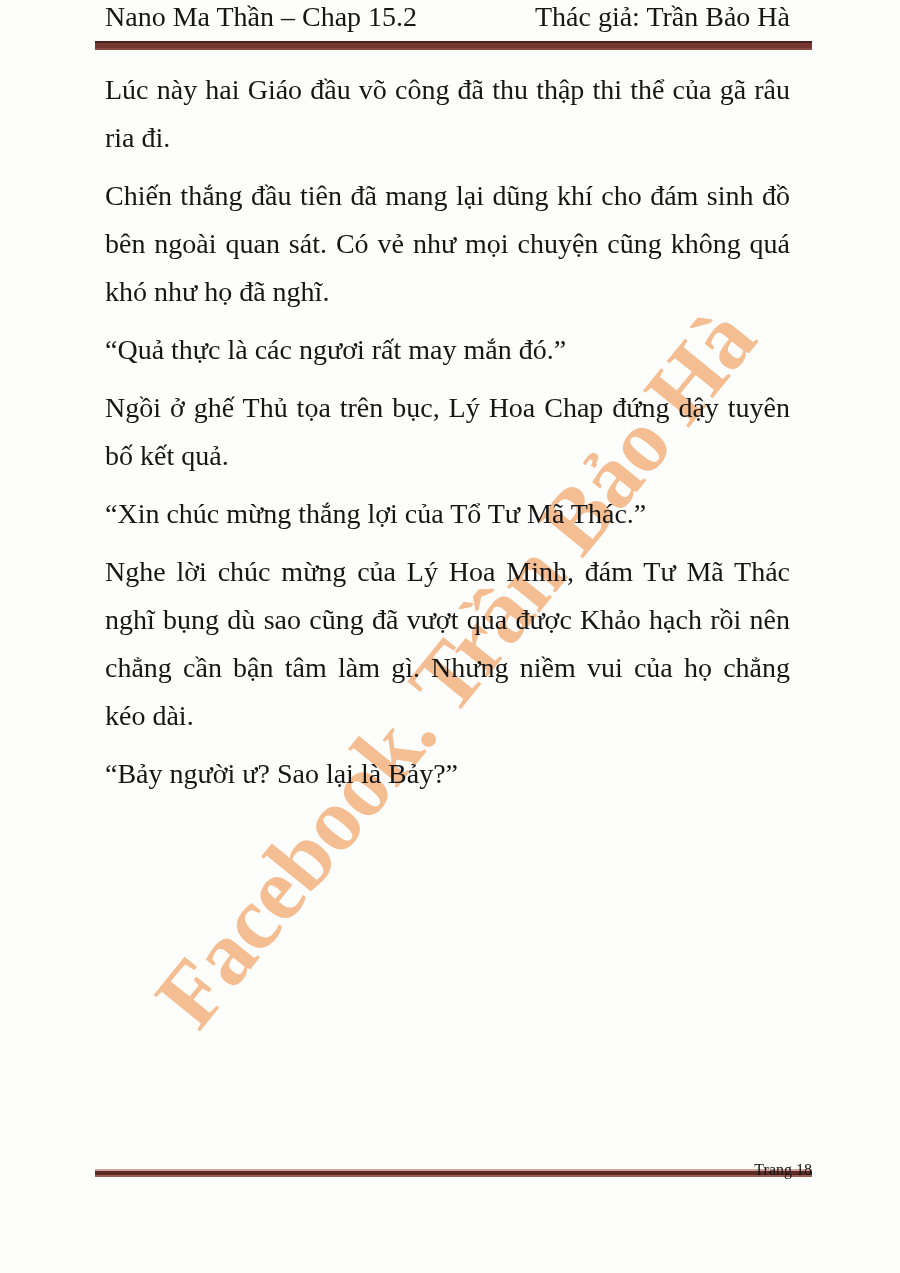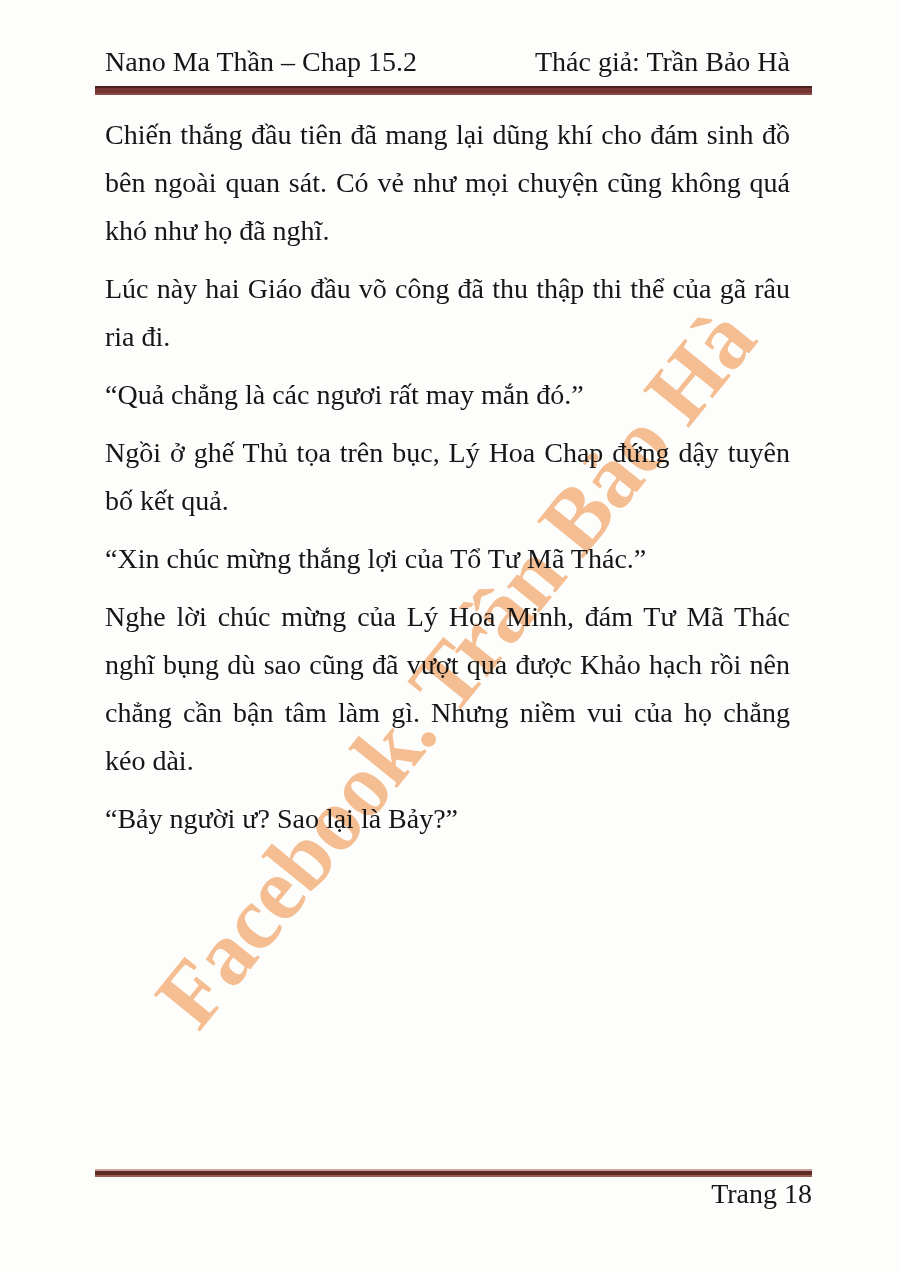--- a/index.html
+++ b/index.html
@@ -31,21 +31,20 @@
     user-select: none;
   }
   
   .content { position: relative; z-index: 1; }
 
   .header-row {
     display: flex;
     justify-content: space-between;
     align-items: baseline;
     margin: 0 110px 0 105px;
-    padding-top: 45px;
     font-size: 28px;
     line-height: 34px;
   }
   .rule {
     height: 5px;
     background: #743631;
     border-top: 2px solid #4a211c;
     border-bottom: 2px solid #8a4a42;
   }
   .header-rule { margin: 7px 88px 0 95px; }
@@ -61,22 +60,22 @@
   .footer-rule {
     position: absolute;
     left: 95px; right: 88px; top: 1169px;
     height: 4px;
     background: #5d2a24;
     border-top: 2px solid #c9a49b;
     border-bottom: 2px solid #9c5d52;
   }
   .page-number {
     position: absolute;
-    top: 1180px; right: 88px;
-    font-size: 28px;
+    top: 1156px; right: 88px;
+    font-size: 16px;
     line-height: 28px;
     margin-left: 44px;
   }
 </style>
 </head>
 <body>
 
 <div class="page">
 
   <div class="watermark">Facebook. Trần Bảo Hà</div>
@@ -84,23 +83,23 @@
   <div class="content">
 
     <div class="header-row">
       <span>Nano Ma Thần – Chap 15.2</span>
       <span>Thác giả: Trần Bảo Hà</span>
     </div>
 
     <div class="rule header-rule"></div>
 
     <div class="body-text">
+      <p>Lúc này hai Giáo đầu võ công đã thu thập thi thể của gã râu ria đi.</p>
       <p>Chiến thắng đầu tiên đã mang lại dũng khí cho đám sinh đồ bên ngoài quan sát. Có vẻ như mọi chuyện cũng không quá khó như họ đã nghĩ.</p>
-      <p>Lúc này hai Giáo đầu võ công đã thu thập thi thể của gã râu ria đi.</p>
-      <p>“Quả chẳng là các ngươi rất may mắn đó.”</p>
+      <p>“Quả thực là các ngươi rất may mắn đó.”</p>
       <p>Ngồi ở ghế Thủ tọa trên bục, Lý Hoa Chap đứng dậy tuyên bố kết quả.</p>
       <p>“Xin chúc mừng thắng lợi của Tổ Tư Mã Thác.”</p>
       <p>Nghe lời chúc mừng của Lý Hoa Minh, đám Tư Mã Thác nghĩ bụng dù sao cũng đã vượt qua được Khảo hạch rồi nên chẳng cần bận tâm làm gì. Nhưng niềm vui của họ chẳng kéo dài.</p>
       <p>“Bảy người ư? Sao lại là Bảy?”</p>
     </div>
 
     <div class="footer-rule"></div>
 
     <div class="page-number">Trang 18</div>
 

